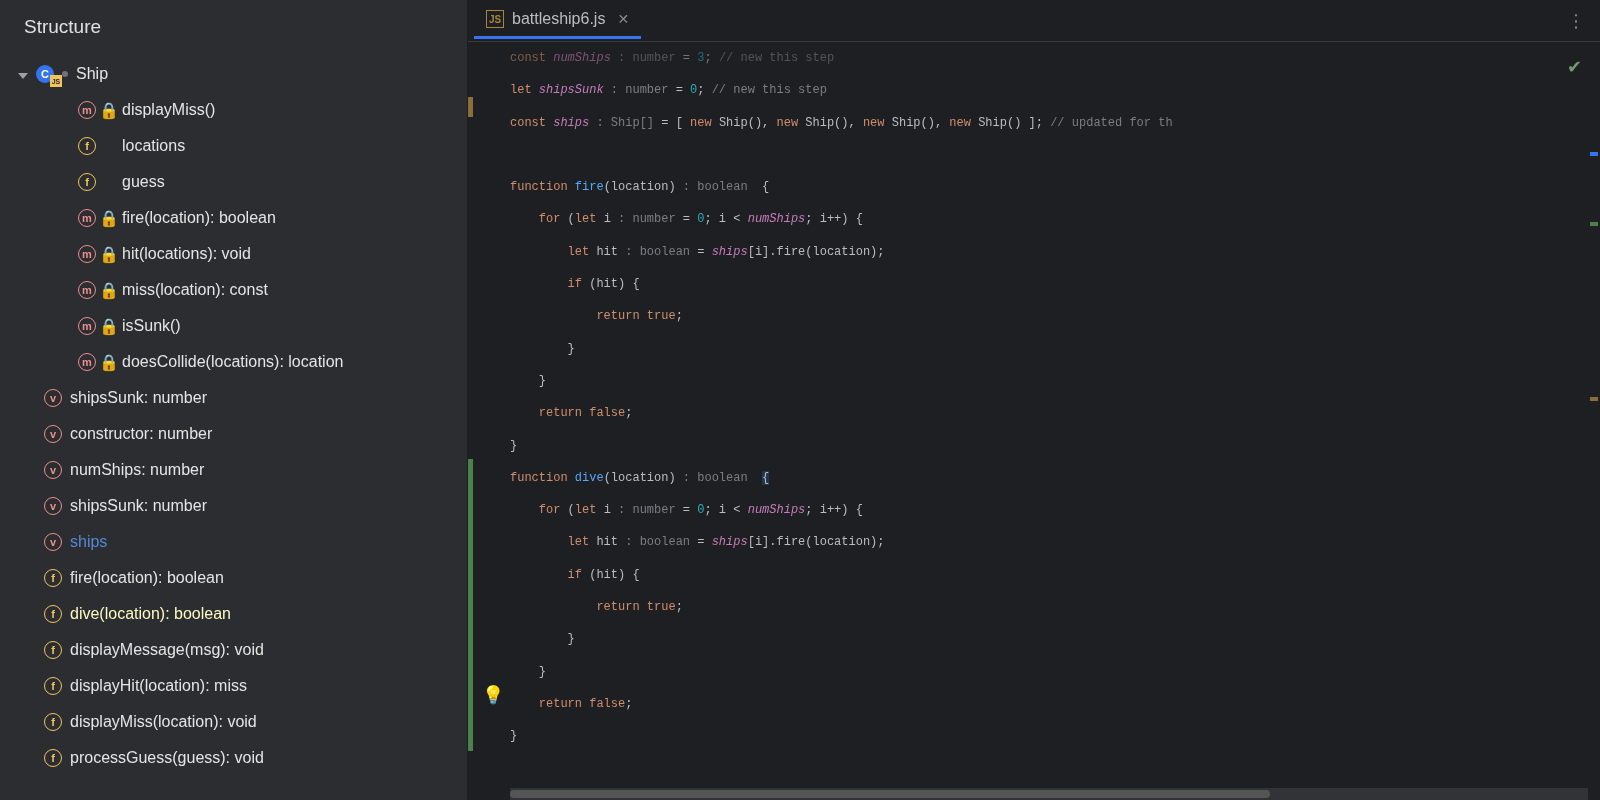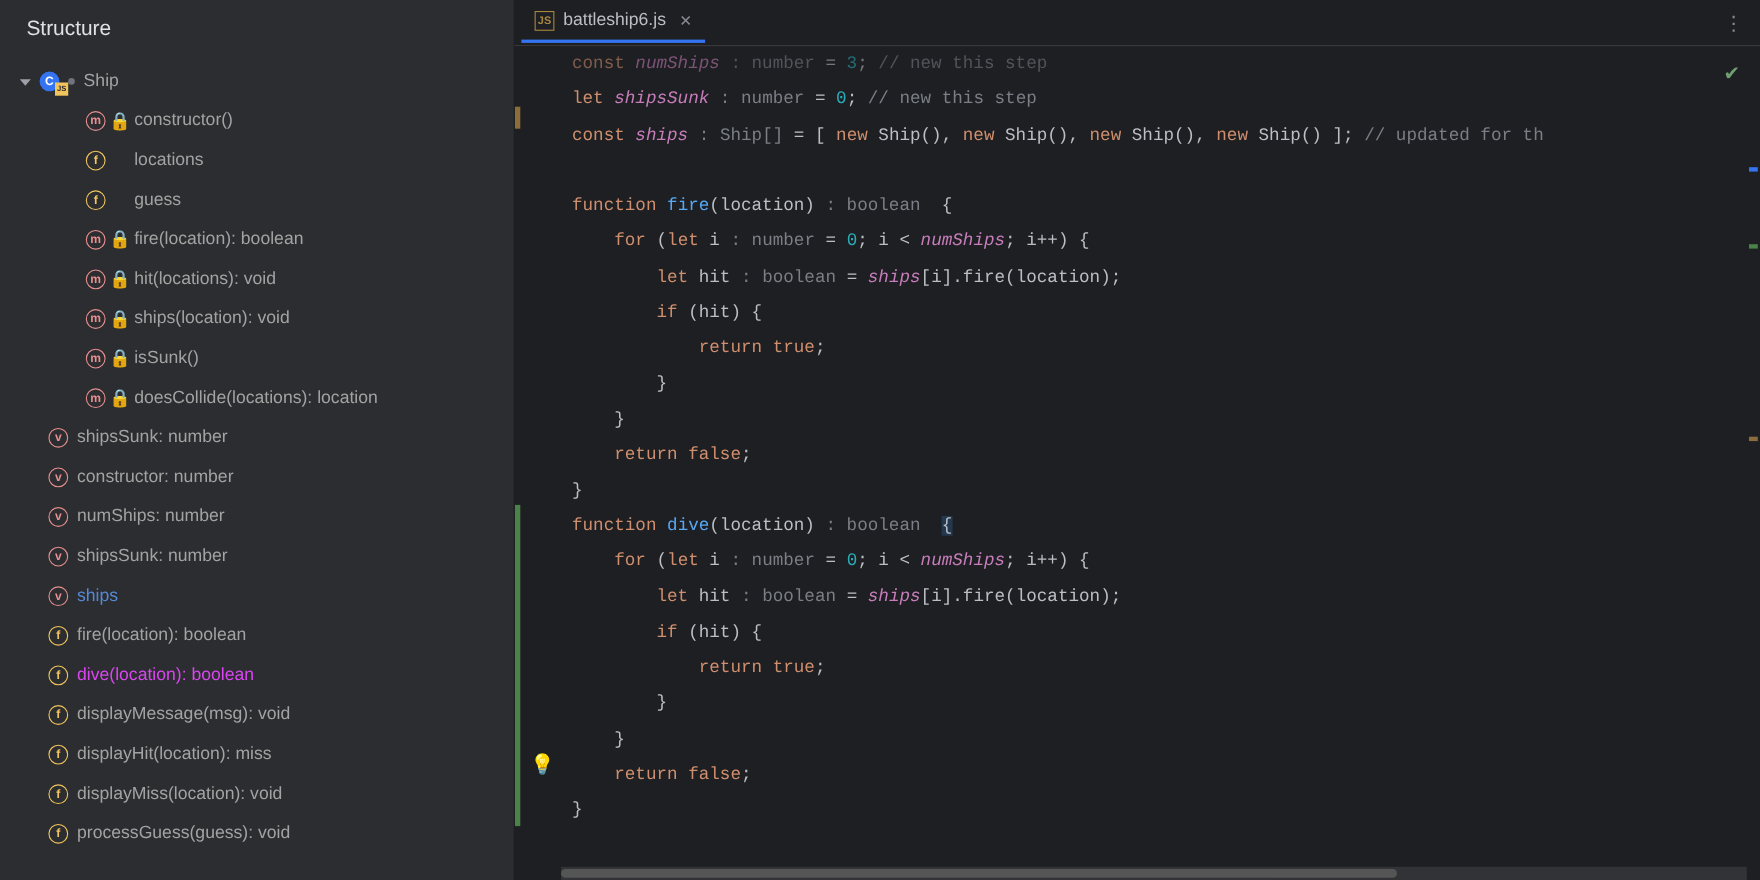--- a/index.html
+++ b/index.html
@@ -74,22 +74,22 @@
   .js-icon {
     width: 18px; height: 18px; background: #f2c55c; color: #2b2d30;
     font-size: 9px; font-weight: bold; display:inline-flex;
     align-items:center; justify-content:center;
   }
   .pad-icon {
     width: 10px;
     color: #6f737a;
     display:inline-flex; align-items:center; justify-content:center;
   }
-  .tree-label { color: #a3a3a3; }
-  .tree-label.selected { color: #d946ef; }
+  .tree-label { color: #e5e5e5; }
+  .tree-label.selected { color: #fef9c3; }
   .tree-label.highlight { color: #5688d6; }
   .structure-tree::-webkit-scrollbar { width: 10px; }
   .structure-tree::-webkit-scrollbar-thumb { background:#555; border-radius:5px; }
 
   
   .editor-panel {
     flex: 1;
     display: flex;
     flex-direction: column;
     background: #1e1f22;
@@ -127,27 +127,26 @@
     overflow: hidden;
   }
   .gutter {
     width: 42px;
     background: #1e1f22;
     position: relative;
   }
   .code {
     flex: 1;
     font-family: 'Consolas','Menlo','Courier New',monospace;
-    font-size: 16px;
+    font-size: 12px;
     line-height: 32.3px;
     white-space: pre;
     color: #bcbec4;
     overflow: hidden;
     position: relative;
-    margin-left: 10px;
   }
   .vcs-stripe {
     position: absolute; left: 0; width: 5px;
     background: #4a824a;
   }
   .stripe-amber { background: #8a6d3b; }
   .bulb {
     position: absolute; left: 14px;
     color: #f2c55c; font-size: 18px;
   }
@@ -180,21 +179,21 @@
        <span style="position:relative;display:inline-flex">
          <span class="class-icon">C</span>
          <span class="js-icon" style="position:absolute;bottom:-4px;right:-8px;width:12px;height:12px;font-size:7px;">JS</span>
        </span>
        <span class="lock-dot"></span>
        <span class="tree-label">Ship</span>
      </div>
       <div class="tree-item indent-2">
         <span class="kind-icon kind-m">m</span>
         <span class="pad-icon">🔒</span>
-        <span class="tree-label">constructor()</span>
+        <span class="tree-label">displayMiss()</span>
       </div>
       <div class="tree-item indent-2">
         <span class="kind-icon kind-f">f</span>
         <span class="pad-icon"></span>
         <span class="tree-label">locations</span>
       </div>
       <div class="tree-item indent-2">
         <span class="kind-icon kind-f">f</span>
         <span class="pad-icon"></span>
         <span class="tree-label">guess</span>
@@ -205,21 +204,21 @@
         <span class="tree-label">fire(location): boolean</span>
       </div>
       <div class="tree-item indent-2">
         <span class="kind-icon kind-m">m</span>
         <span class="pad-icon">🔒</span>
         <span class="tree-label">hit(locations): void</span>
       </div>
       <div class="tree-item indent-2">
         <span class="kind-icon kind-m">m</span>
         <span class="pad-icon">🔒</span>
-        <span class="tree-label">ships(location): void</span>
+        <span class="tree-label">miss(location): const</span>
       </div>
       <div class="tree-item indent-2">
         <span class="kind-icon kind-m">m</span>
         <span class="pad-icon">🔒</span>
         <span class="tree-label">isSunk()</span>
       </div>
       <div class="tree-item indent-2">
         <span class="kind-icon kind-m">m</span>
         <span class="pad-icon">🔒</span>
         <span class="tree-label">doesCollide(locations): location</span>

